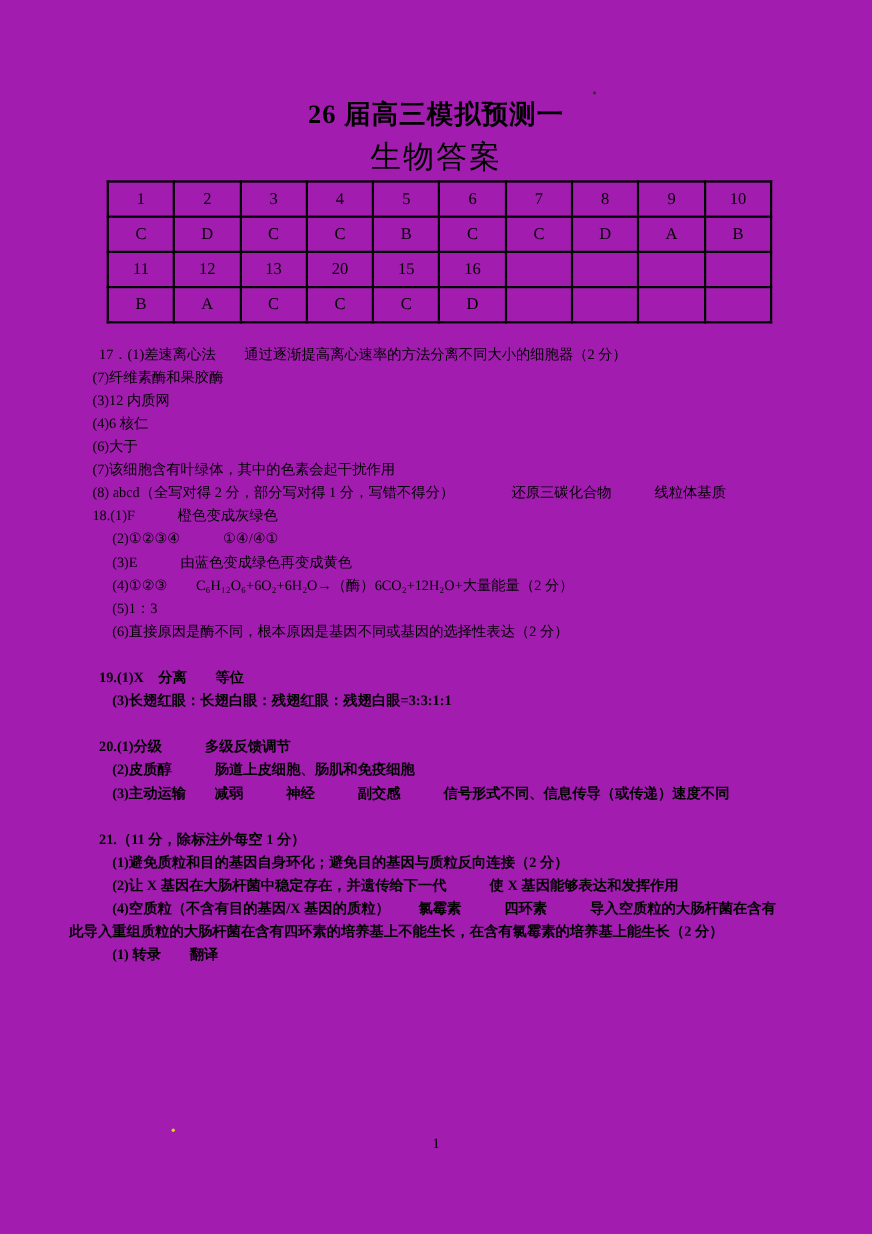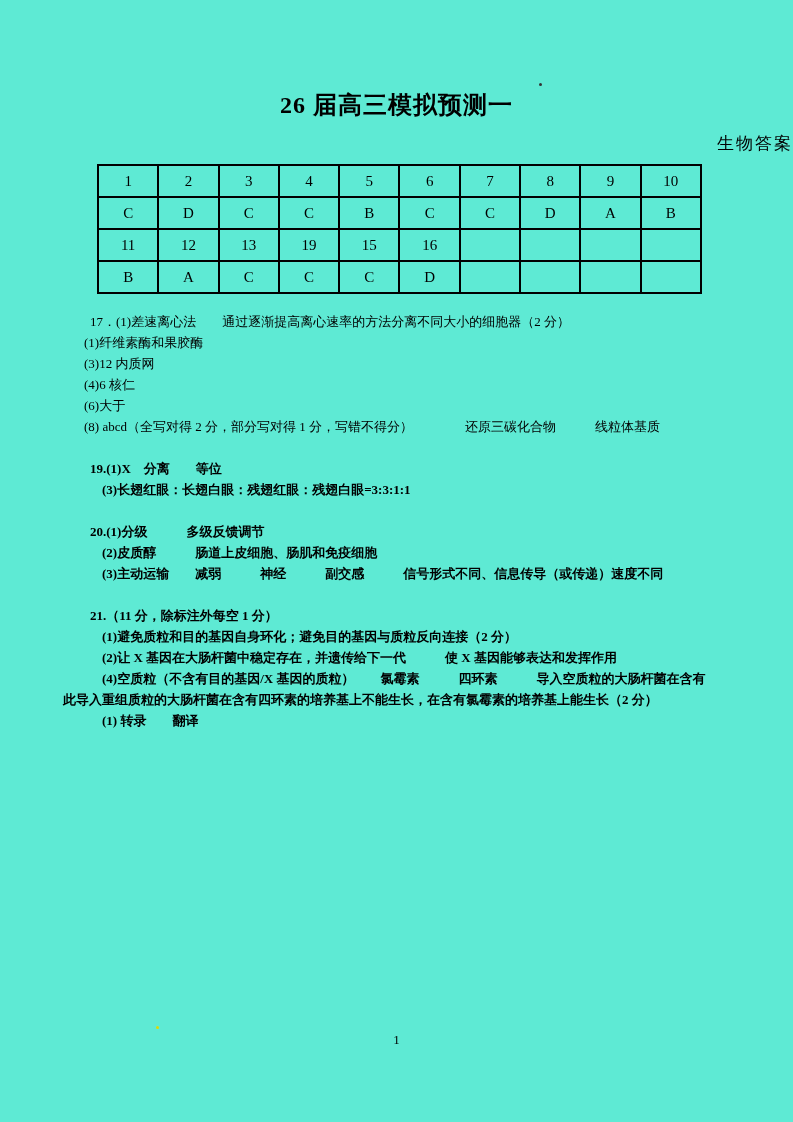--- a/index.html
+++ b/index.html
@@ -2,38 +2,38 @@
 <html><head>
 <meta charset="utf-8">
 <style>
   * { box-sizing: border-box; }
   html, body { margin: 0; padding: 0; background: #ffffff; }
   .page {
     position: relative;
     width: 793px;
     height: 1122px;
     margin: 0 auto;
-    background: #5eead4;
+    background: #a21caf;
     color: #000000;
     font-family: "Liberation Serif", "DejaVu Serif", serif;
     overflow: hidden;
   }
   .doc-title {
     margin: 0;
     padding-top: 90px;
     text-align: center;
     font-size: 24px;
     font-weight: bold;
     line-height: 30px;
     letter-spacing: 1px;
   }
   .doc-subtitle {
     margin: 10px 0 0 0;
-    text-align: right;
-    font-size: 17px;
+    text-align: center;
+    font-size: 28px;
     font-weight: normal;
     line-height: 28px;
     letter-spacing: 2px;
   }
   table.answer-key {
     border-collapse: collapse;
     table-layout: fixed;
     width: 603px;
     margin: 6px 0 0 97px;
   }
@@ -111,21 +111,21 @@
         <td>C</td>
         <td>C</td>
         <td>D</td>
         <td>A</td>
         <td>B</td>
       </tr>
       <tr>
         <td>11</td>
         <td>12</td>
         <td>13</td>
-        <td>19</td>
+        <td>20</td>
         <td>15</td>
         <td>16</td>
         <td></td>
         <td></td>
         <td></td>
         <td></td>
       </tr>
       <tr>
         <td>B</td>
         <td>A</td>
@@ -138,27 +138,36 @@
         <td></td>
         <td></td>
       </tr>
     </tbody>
   </table>
 
   <div class="content">
 
     <div class="sec">
       <p class="ln i2">17．(1)差速离心法　　通过逐渐提高离心速率的方法分离不同大小的细胞器（2 分）</p>
-      <p class="ln i1">(1)纤维素酶和果胶酶</p>
+      <p class="ln i1">(7)纤维素酶和果胶酶</p>
       <p class="ln i1">(3)12 内质网</p>
       <p class="ln i1">(4)6 核仁</p>
       <p class="ln i1">(6)大于</p>
+      <p class="ln i1">(7)该细胞含有叶绿体，其中的色素会起干扰作用</p>
       <p class="ln i1">(8) abcd（全写对得 2 分，部分写对得 1 分，写错不得分）　　　　还原三碳化合物　　　线粒体基质</p>
     </div>
 
+    <div class="sec">
+      <p class="ln i1">18.(1)F　　　橙色变成灰绿色</p>
+      <p class="ln i3">(2)①②③④　　　①④/④①</p>
+      <p class="ln i3">(3)E　　　由蓝色变成绿色再变成黄色</p>
+      <p class="ln i3">(4)①②③　　C₆H₁₂O₆+6O₂+6H₂O→（酶）6CO₂+12H₂O+大量能量（2 分）</p>
+      <p class="ln i3">(5)1：3</p>
+      <p class="ln i3">(6)直接原因是酶不同，根本原因是基因不同或基因的选择性表达（2 分）</p>
+    </div>
 
     <div class="sec gap">
       <p class="ln i2">19.(1)X　分离　　等位</p>
       <p class="ln i3">(3)长翅红眼：长翅白眼：残翅红眼：残翅白眼=3:3:1:1</p>
     </div>
 
     <div class="sec gap">
       <p class="ln i2">20.(1)分级　　　多级反馈调节</p>
       <p class="ln i3">(2)皮质醇　　　肠道上皮细胞、肠肌和免疫细胞</p>
       <p class="ln i3">(3)主动运输　　减弱　　　神经　　　副交感　　　信号形式不同、信息传导（或传递）速度不同</p>

